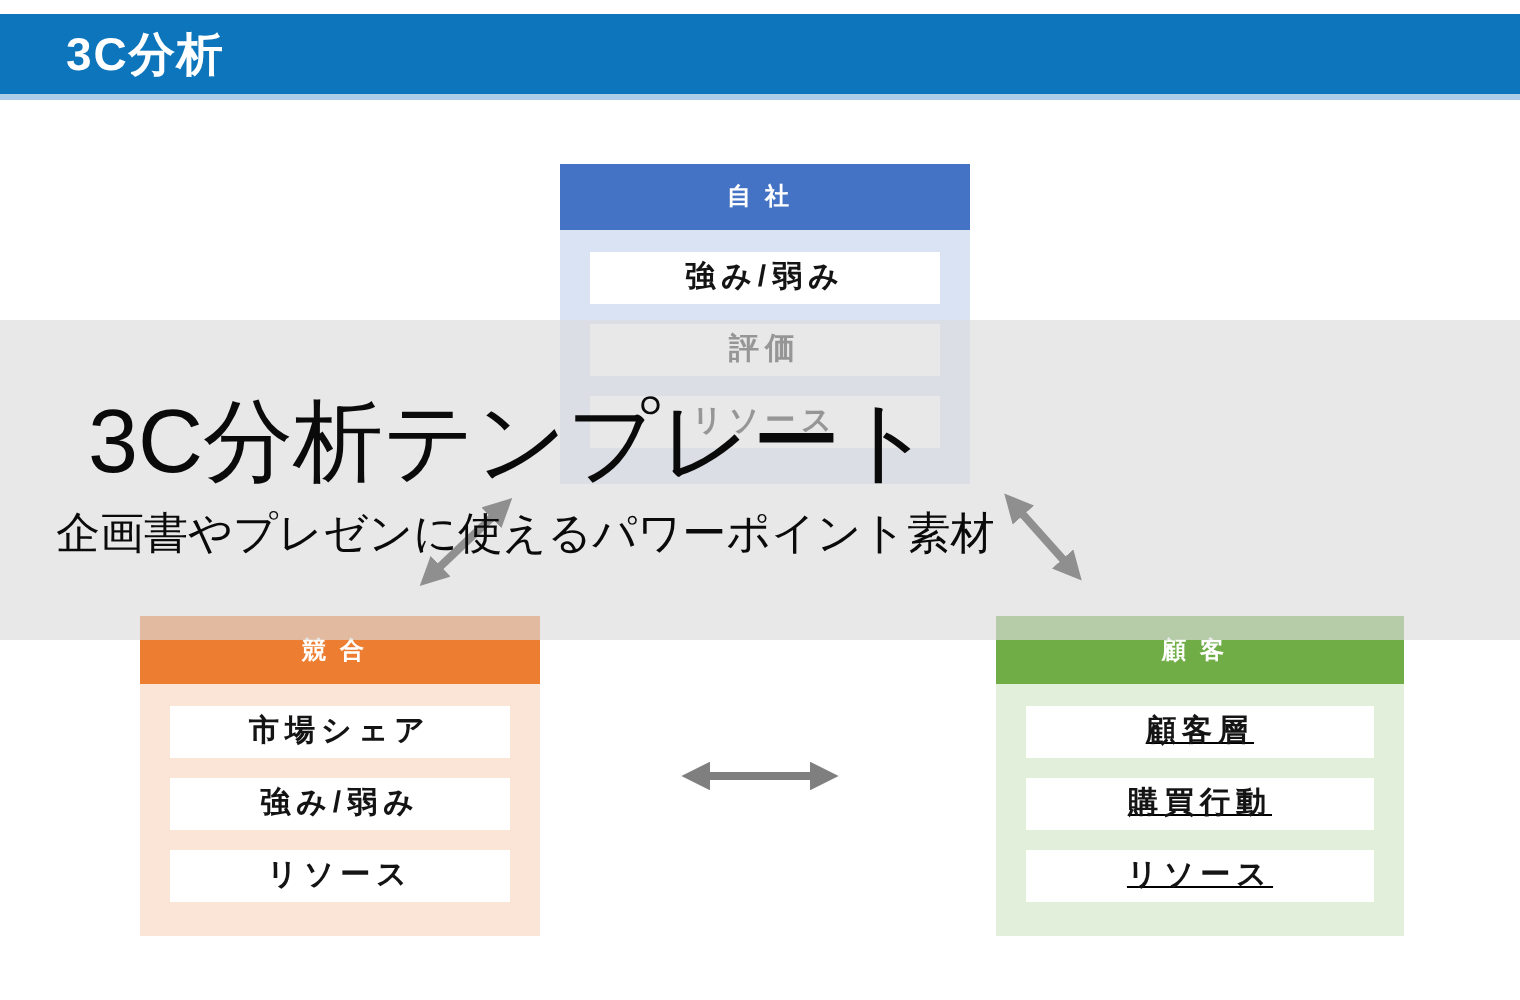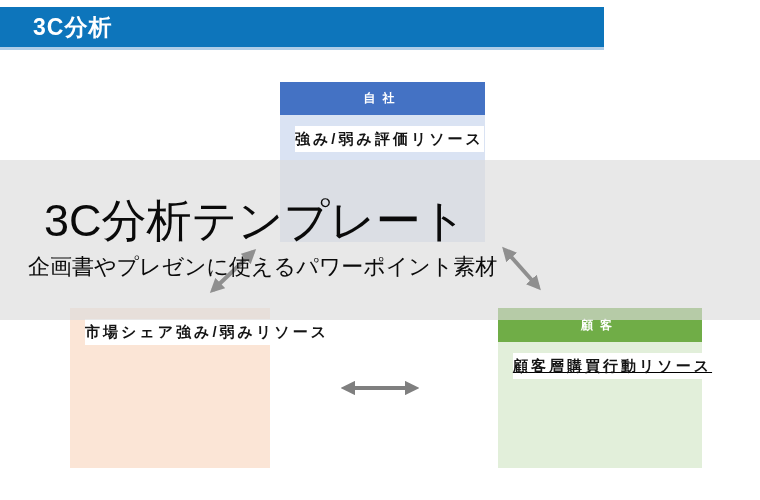--- a/index.html
+++ b/index.html
@@ -5,37 +5,37 @@
   html,body{margin:0;padding:0;}
   body{
     width:760px;height:500px;position:relative;overflow:hidden;
     background:#ffffff;
     font-family:"Liberation Sans","DejaVu Sans",sans-serif;
   }
   .page{position:absolute;inset:0;width:760px;height:500px;}
 
   
   .topbar{
-    position:absolute;left:0;top:7px;width:604px;height:43px;
+    position:absolute;left:0;top:7px;width:760px;height:43px;
     background:#0d75bb;border-bottom:3px solid #aecde8;
     display:flex;align-items:center;box-sizing:border-box;
   }
   .topbar .ttl{
     margin-left:33px;color:#ffffff;font-weight:bold;font-size:23px;
     letter-spacing:1px;
   }
 
   
   .cbox{position:absolute;box-sizing:border-box;display:flex;flex-direction:column;}
   .cbox .hd{
     height:34px;line-height:34px;text-align:center;color:#ffffff;
     font-weight:bold;font-size:12px;letter-spacing:7px;flex:0 0 auto;
   }
   .cbox .bd{
-    flex:1 1 auto;display:flex;flex-direction:row;
+    flex:1 1 auto;display:flex;flex-direction:column;gap:10px;
     padding:11px 15px 16px 15px;
   }
   .cbox .row{
     background:#ffffff;height:26px;line-height:26px;text-align:center;
     font-weight:bold;font-size:15px;letter-spacing:3px;color:#141414;
     flex:0 0 auto;
   }
   .box-company{left:280px;top:82px;width:205px;height:160px;}
   .box-company .hd{background:#4472c4;height:33px;line-height:33px;}
   .box-company .bd{background:#dae3f3;}
@@ -73,20 +73,21 @@
   <div class="cbox box-company">
     <div class="hd">自社</div>
     <div class="bd">
       <div class="row">強み/弱み</div>
       <div class="row">評価</div>
       <div class="row">リソース</div>
     </div>
   </div>
 
   <div class="cbox box-competitor">
+    <div class="hd">競合</div>
     <div class="bd">
       <div class="row">市場シェア</div>
       <div class="row">強み/弱み</div>
       <div class="row">リソース</div>
     </div>
   </div>
 
   <div class="cbox box-customer">
     <div class="hd">顧客</div>
     <div class="bd">

